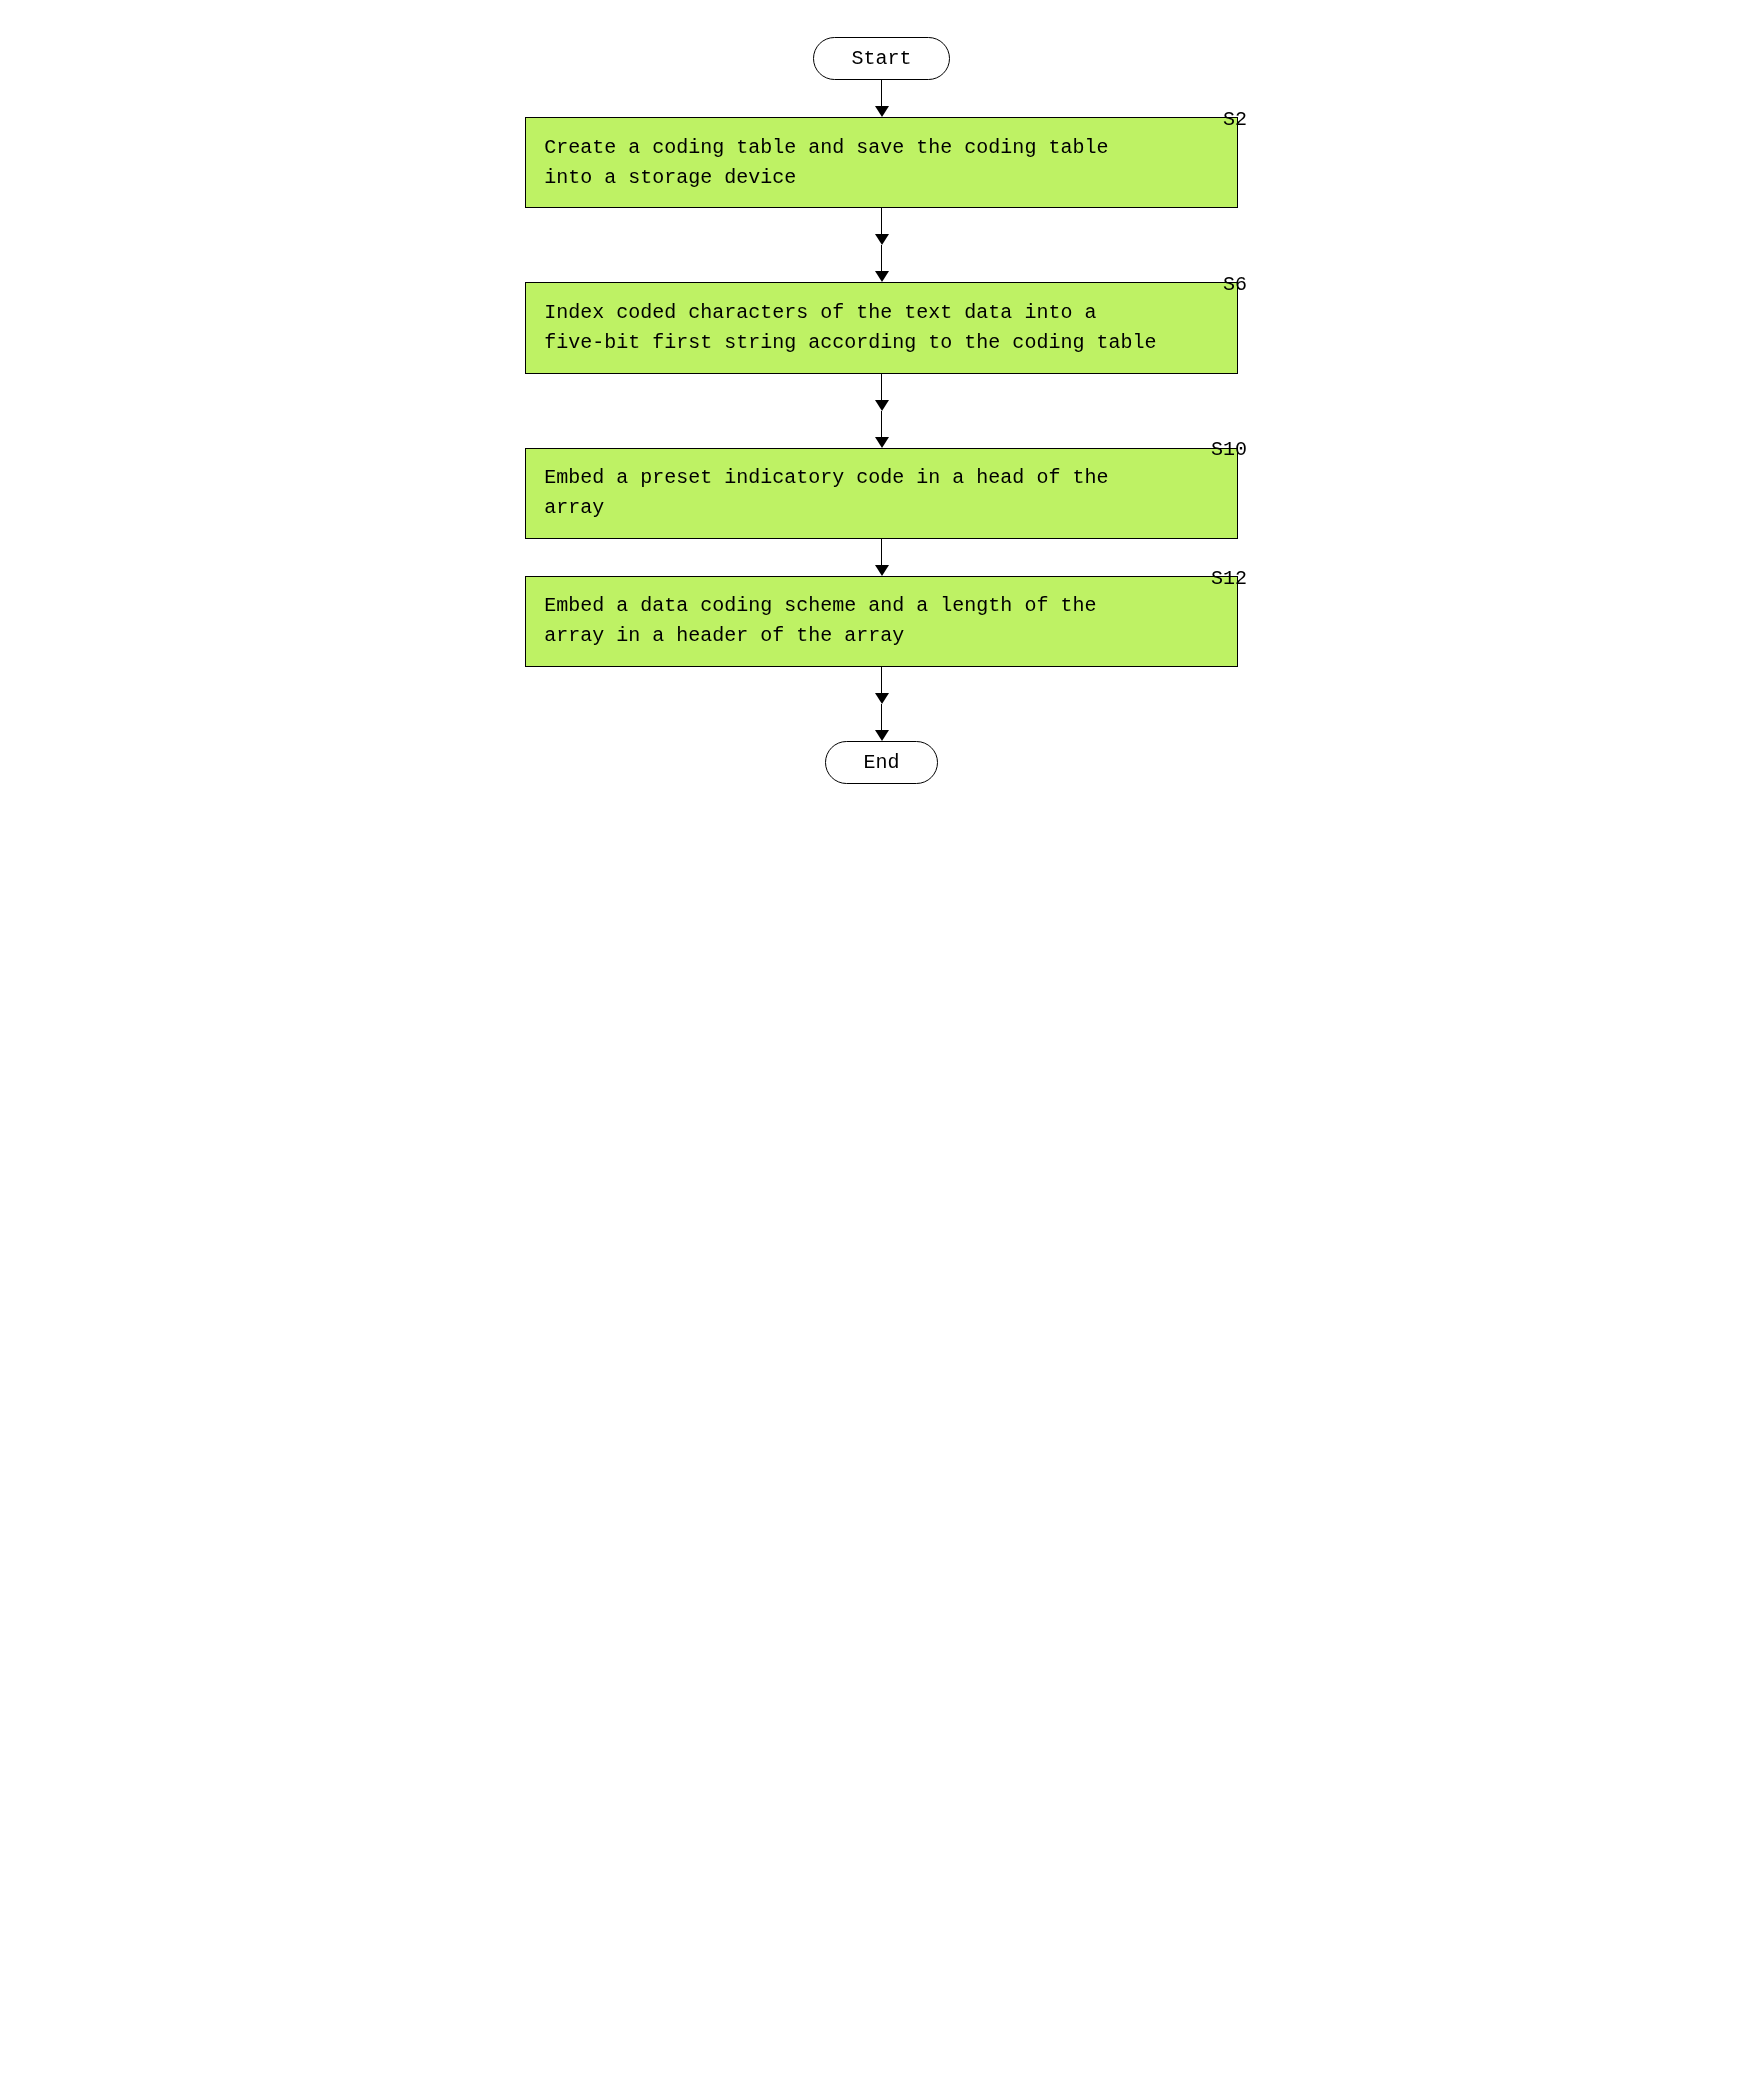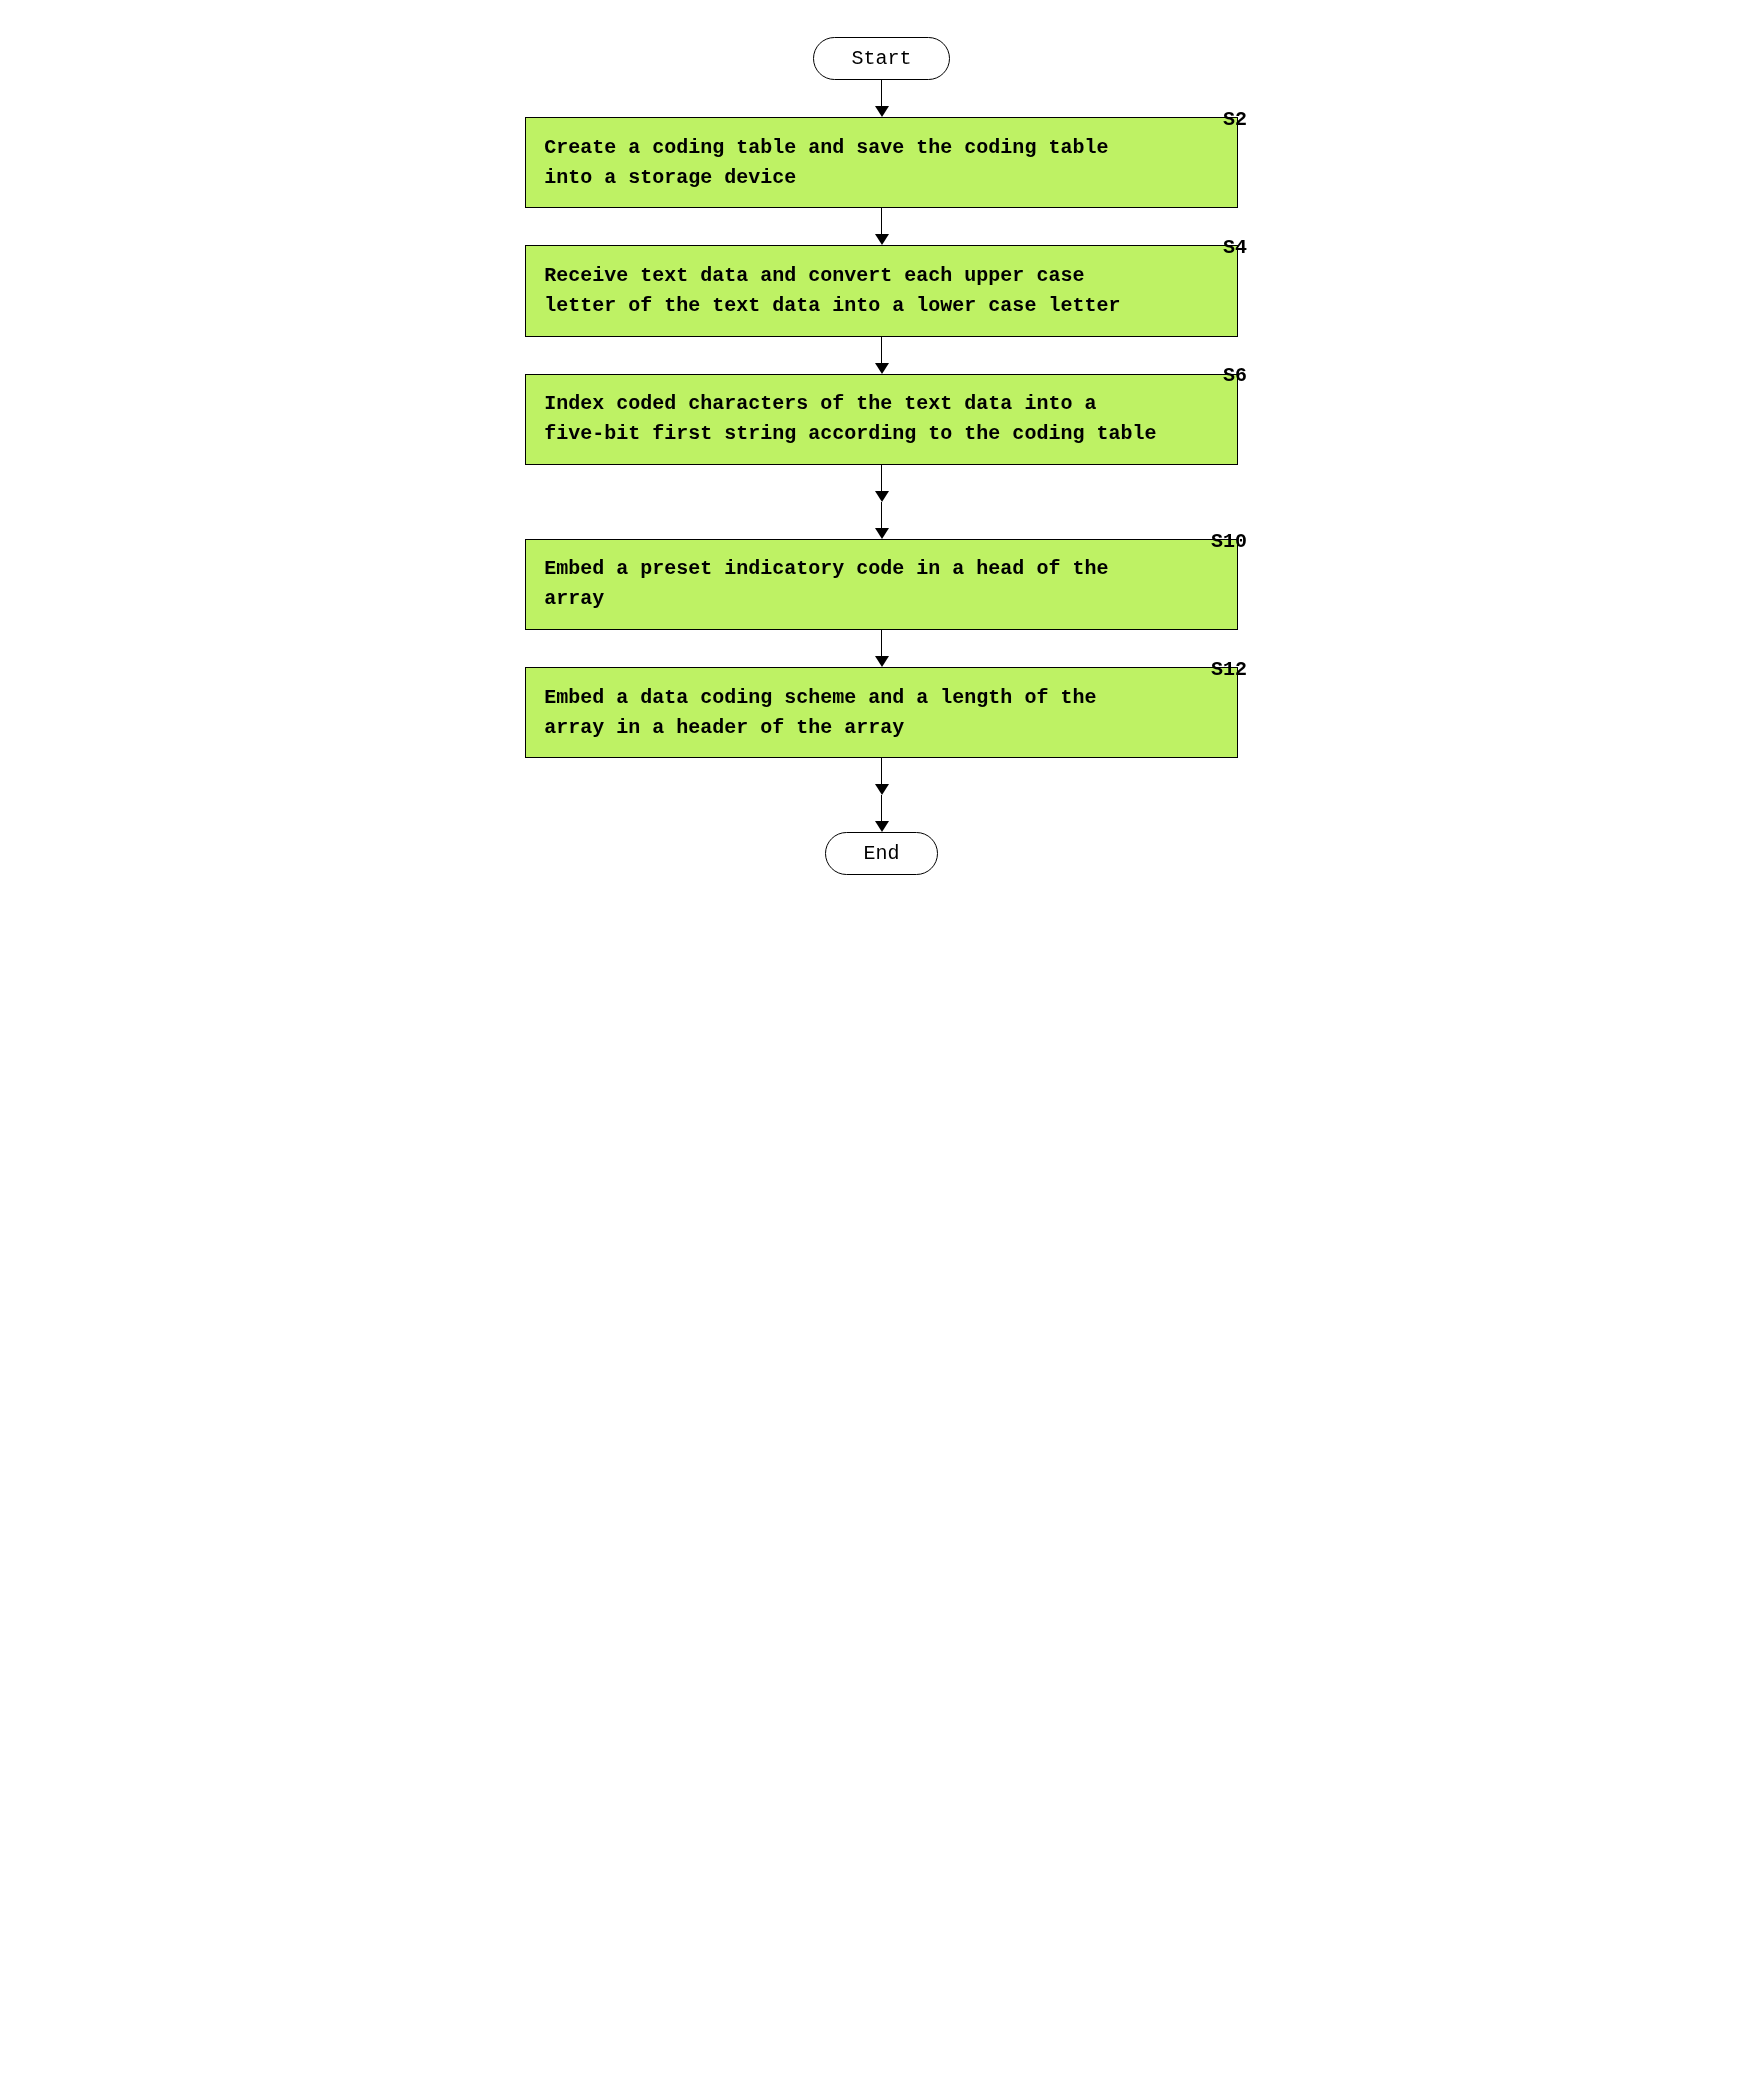--- a/index.html
+++ b/index.html
@@ -33,21 +33,20 @@
       font-size: 20px;
       font-family: 'Courier New', Courier, monospace;
       background: #fff;
       text-align: center;
       min-width: 110px;
     }
 
     .process-box-wrapper {
       position: relative;
       width: 100%;
-      font-weight: bold;
     }
 
     .step-label {
       position: absolute;
       top: -9.1px;
       right: -9.1px;
       font-size: 20px;
       font-family: 'Courier New', Courier, monospace;
     }
 
@@ -98,26 +97,20 @@
 
   <div class="process-box-wrapper">
     <div class="step-label">S2</div>
     <div class="process-box">
       <span>Create a coding table and save the coding table<br>into a storage device</span>
     </div>
   </div>
 
   <div class="arrow"></div>
 
-  <div class="process-box-wrapper">
-    <div class="step-label">S4</div>
-    <div class="process-box">
-      <span>Receive text data and convert each upper case<br>letter of the text data into a lower case letter</span>
-    </div>
-  </div>
 
   <div class="arrow"></div>
 
   <div class="process-box-wrapper">
     <div class="step-label">S6</div>
     <div class="process-box">
       <span>Index coded characters of the text data into a<br>five-bit first string according to the coding table</span>
     </div>
   </div>
 

